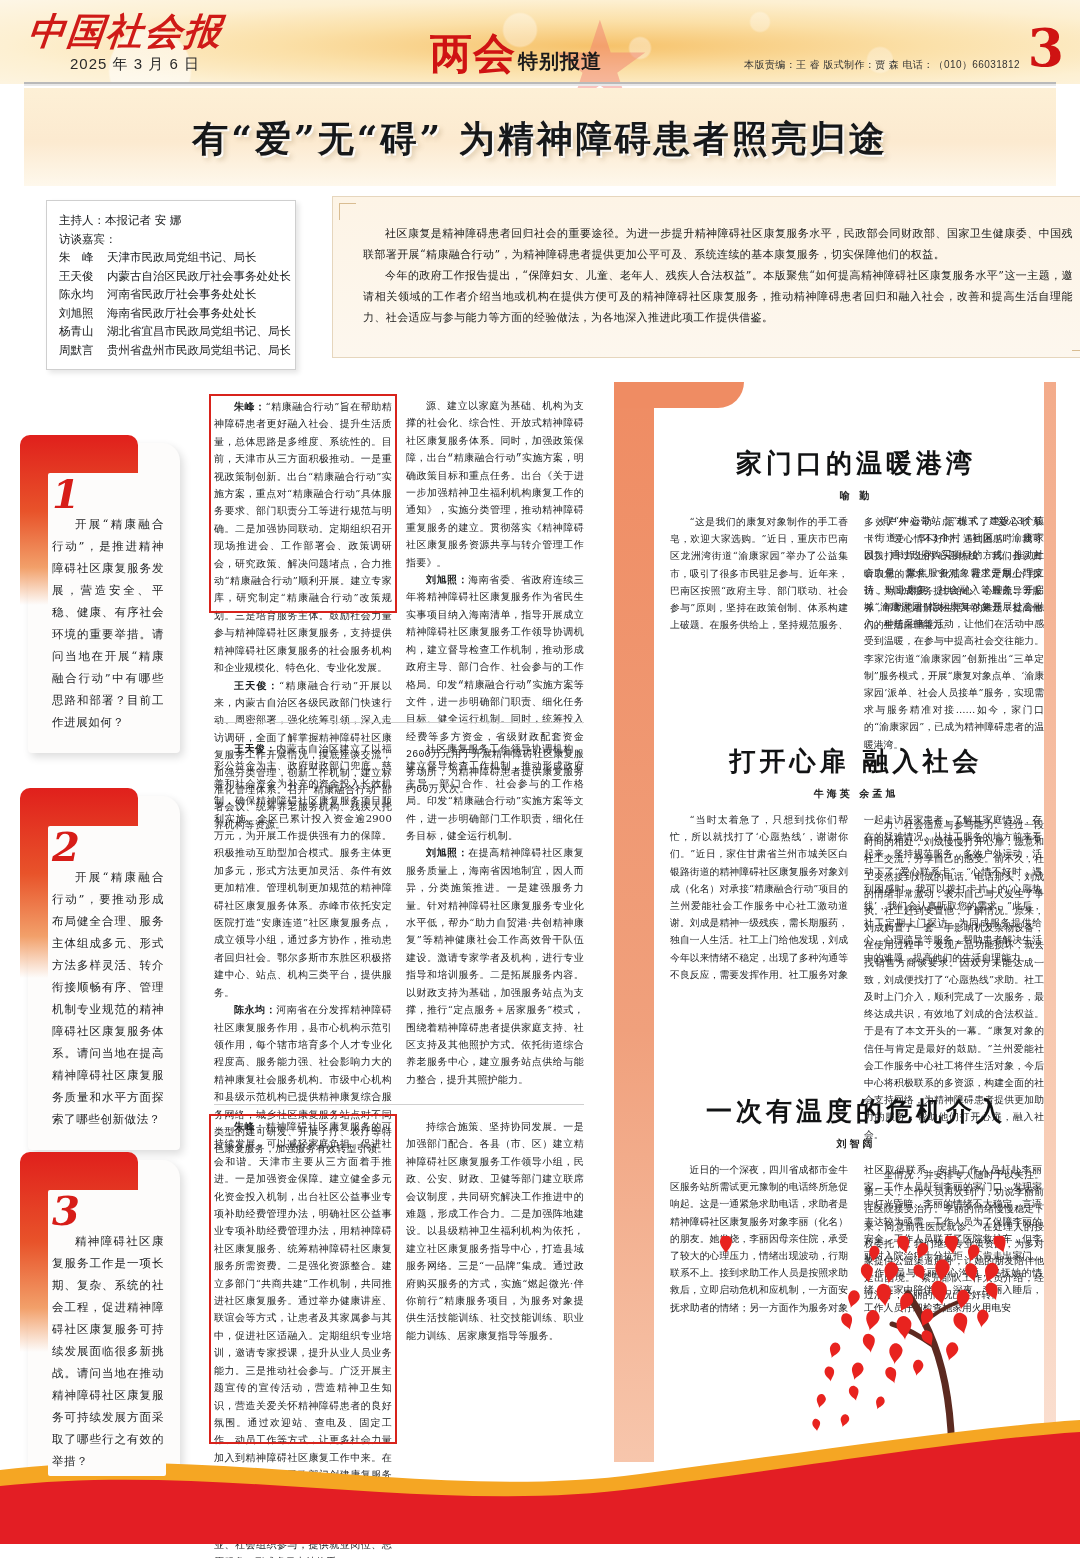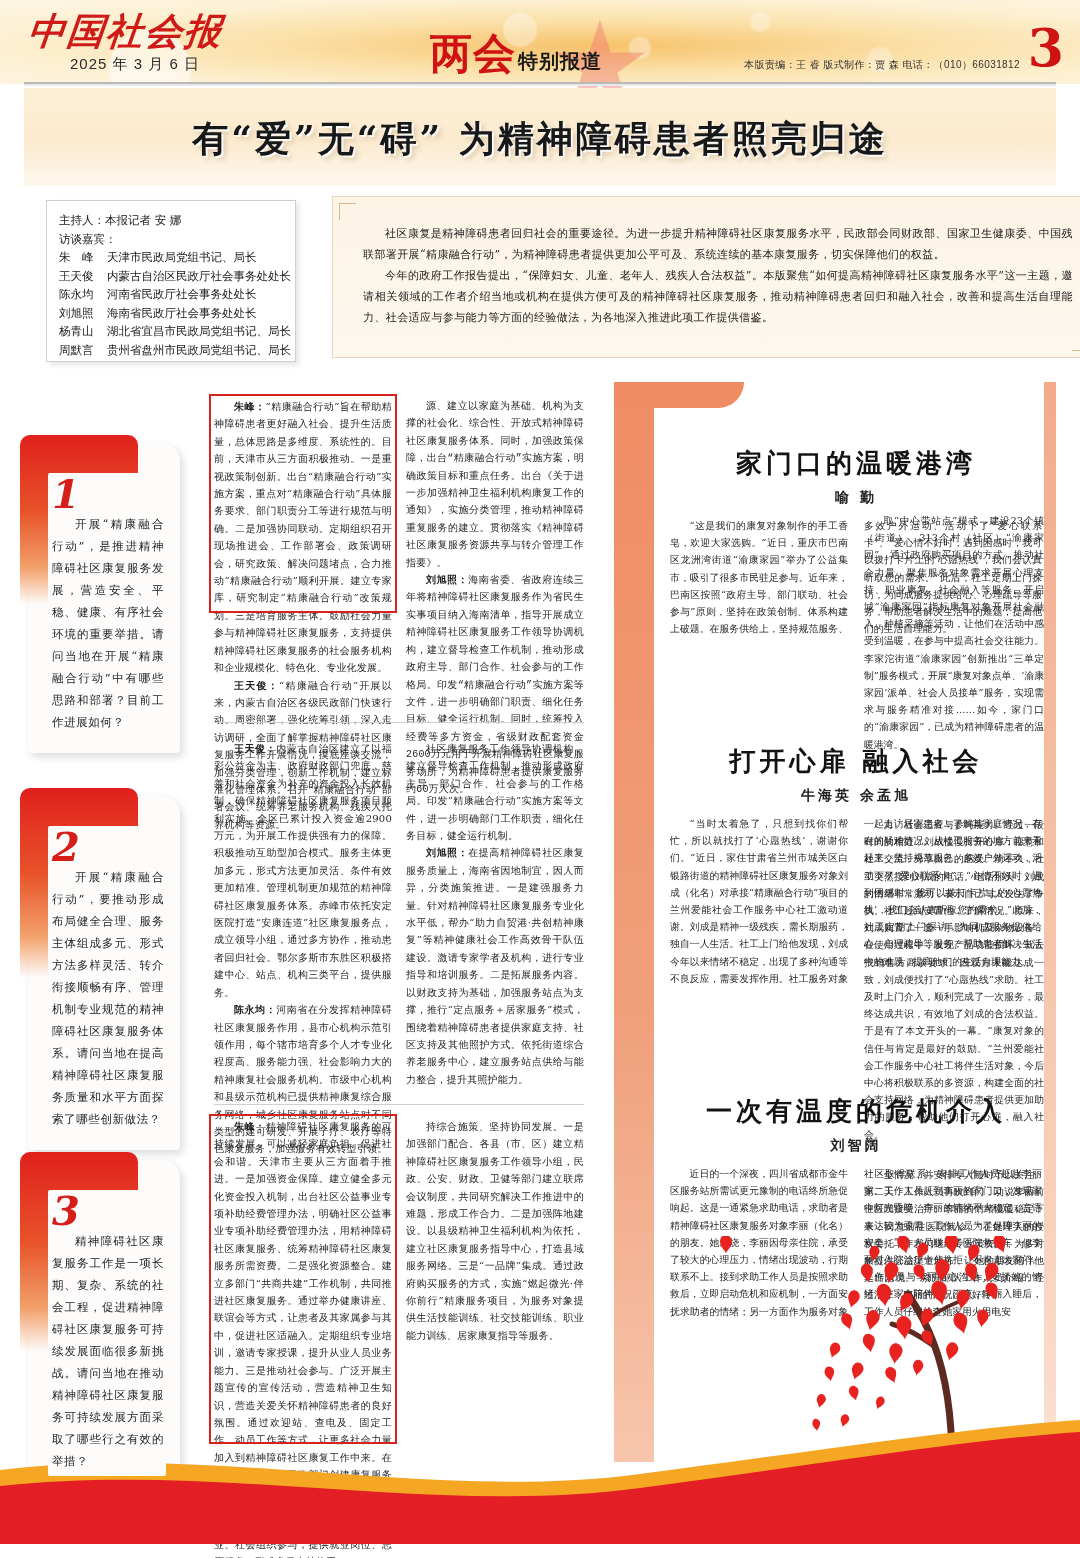--- a/index.html
+++ b/index.html
@@ -103,21 +103,21 @@
     line-height: 84px;
   }
 
   
   .hostbox {
     position: absolute; left: 46px; top: 200px;
     width: 250px; min-height: 160px;
     background: #ffffff;
     border: 1px solid #cfcfcf;
     box-shadow: 3px 3px 5px rgba(0,0,0,0.10);
-    padding: 10px 8px 2px 12px;
+    padding: 10px 8px 10px 12px;
   }
   .hostbox .line {
     font-family: "DejaVu Serif", serif;
     font-size: 11.5px;
     color: #17191b;
     line-height: 18.5px;
     white-space: nowrap;
   }
   .hostbox .name { display: inline-block; min-width: 48px; }
 
@@ -231,21 +231,21 @@
     font-weight: bold;
     font-size: 26px;
     letter-spacing: 4px;
     color: #121314;
     text-align: center;
     line-height: 38px;
   }
   .art-byline {
     font-family: "DejaVu Sans", sans-serif;
     font-weight: bold;
-    font-size: 14px;
+    font-size: 10px;
     letter-spacing: 3px;
     color: #222;
     text-align: center;
     margin-top: 7px;
     margin-bottom: 10px;
   }
   .art-cols {
     column-count: 2;
     column-gap: 16px;
     font-family: "DejaVu Serif", serif;

